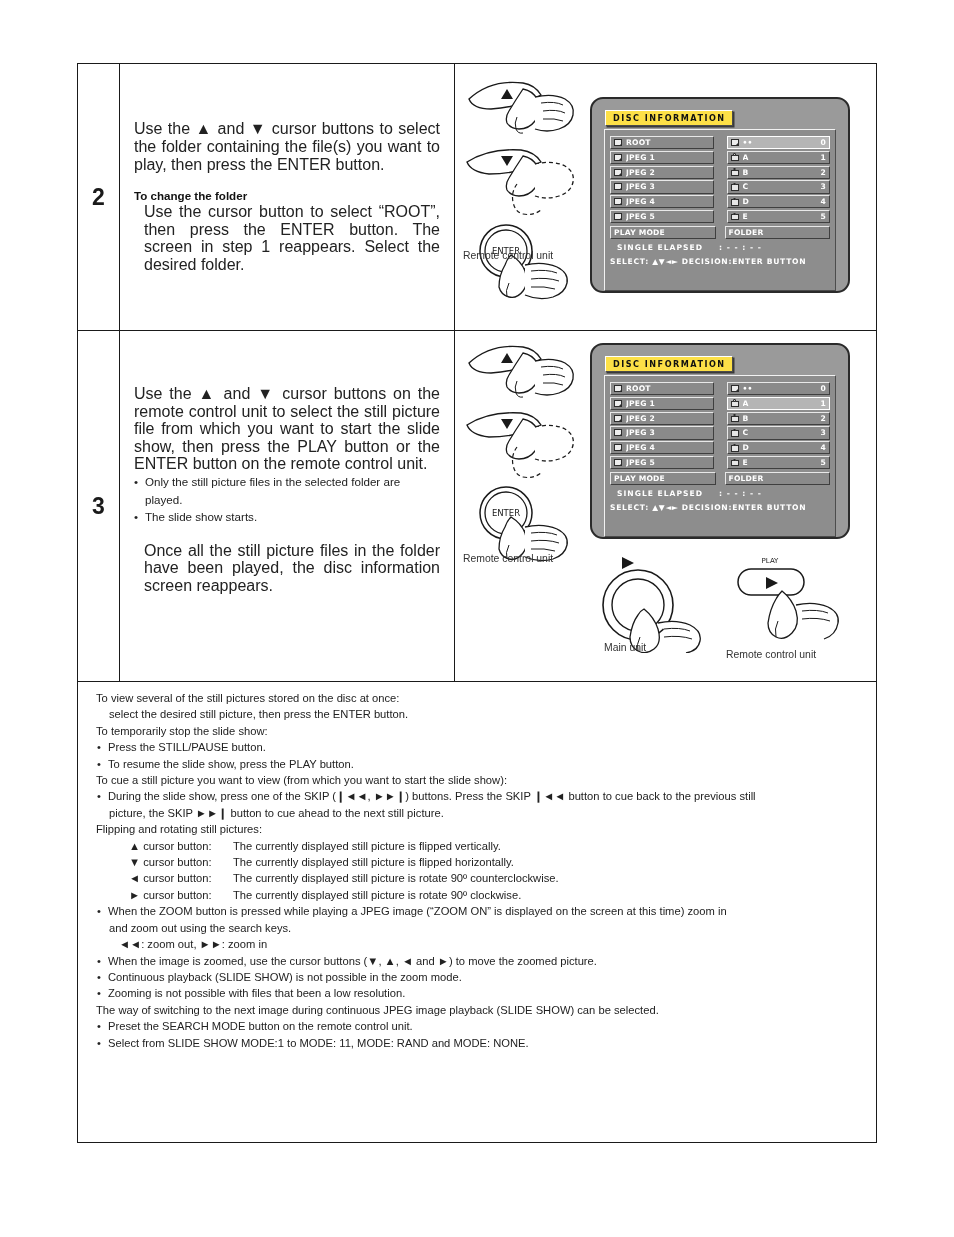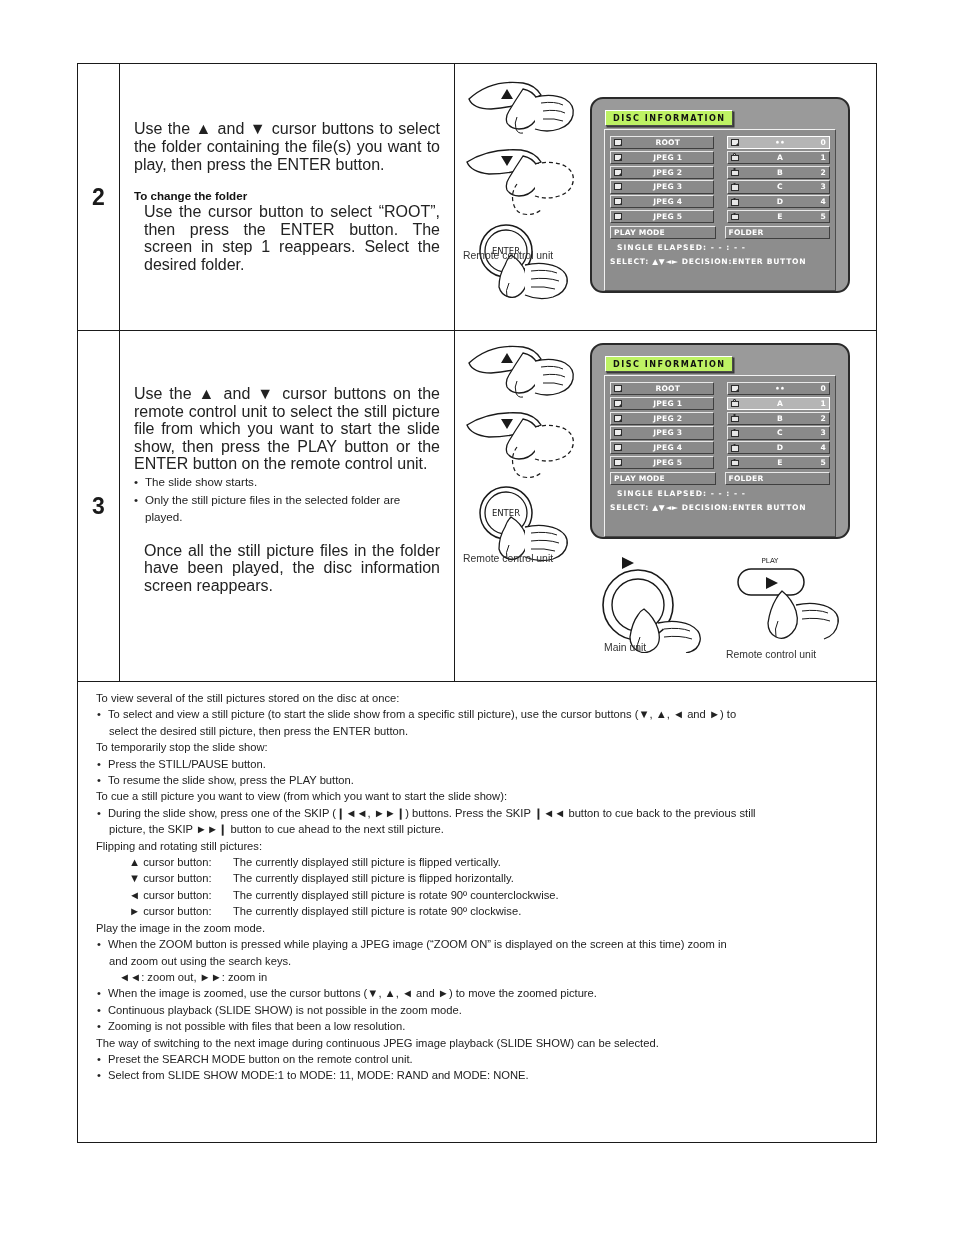--- a/index.html
+++ b/index.html
@@ -116,21 +116,21 @@
     height: 196px;
     background: #9a9a9a;
     border: 2px solid #2a2a2a;
     border-radius: 13px;
     box-sizing: border-box;
     padding: 7px 8px 5px 8px;
     font-family: "DejaVu Sans", sans-serif;
   }
   .osd-title {
     display: inline-block;
-    background: #bef264;
+    background: #fde047;
     border: 1.4px solid #ffffff;
     border-right-color: #4a4a4a;
     border-bottom-color: #4a4a4a;
     color: #111;
     font-size: 8.1px;
     font-weight: bold;
     letter-spacing: 1.5px;
     padding: 2px 6px 2px 7px;
     margin: 3px 0 0 5px;
     box-shadow: 1.5px 1.5px 0 #3a3a3a;
@@ -142,21 +142,20 @@
     border-left: 1.5px solid #f2f2f2;
     border-right: 1.5px solid #4c4c4c;
     border-bottom: 1.5px solid #4c4c4c;
     padding: 6px 5px 4px 5px;
     box-sizing: border-box;
     height: 162px;
   }
   .osd-cols {
     display: flex;
     gap: 13px;
-    text-align: center;
   }
   .osd-col { flex: 1 1 50%; }
   .osd-row {
     height: 13.2px;
     background: #8a8a8a;
     border-top: 1.2px solid #e8e8e8;
     border-left: 1.2px solid #e8e8e8;
     border-right: 1.2px solid #3f3f3f;
     border-bottom: 1.2px solid #3f3f3f;
     margin-bottom: 1.6px;
@@ -232,20 +231,21 @@
   }
   .osd-playrow .osd-row { margin-bottom: 0; }
   .osd-elapsed {
     color: #ffffff;
     font-size: 7.6px;
     font-weight: bold;
     letter-spacing: 1px;
     margin-top: 4px;
     padding-left: 7px;
     display: flex;
+    gap: 16px;
   }
   .osd-select {
     color: #ffffff;
     font-size: 7.6px;
     font-weight: bold;
     letter-spacing: 0.7px;
     margin-top: 5px;
   }
 
   
@@ -411,22 +411,22 @@
       </div>
     </div>
   </div>
 
   <div class="step-row r3">
     <div class="step-num">3</div>
 
     <div class="step-text">
       <p class="para">Use the ▲ and ▼ cursor buttons on the remote control unit to select the still picture file from which you want to start the slide show, then press the PLAY button or the ENTER button on the remote control unit.</p>
       <ul class="bullets">
+        <li>Only the still picture files in the selected folder are played.</li>
         <li>The slide show starts.</li>
-        <li>Only the still picture files in the selected folder are played.</li>
       </ul>
       <p class="para indent" style="margin-top:16px">Once all the still picture files in the folder have been played, the disc information screen reappears.</p>
     </div>
 
     <div class="illus">
 
       <svg class="art" style="left:6px; top:10px;" width="120" height="75" viewBox="0 0 120 75">
         <path d="M8,22 Q30,2 62,6 Q74,8 80,18 Q60,30 30,32 Q12,32 8,22 Z" fill="#fff" stroke="#1a1a1a" stroke-width="1.4"></path>
         <polygon points="40,22 46,12 52,22" fill="#1a1a1a"></polygon>
         <path d="M62,12 Q72,14 76,22 Q80,34 74,44 Q68,52 58,52 Q50,52 46,46 Q44,40 48,34 Q54,24 62,12 Z" fill="#fff" stroke="#1a1a1a" stroke-width="1.3"></path>
@@ -560,21 +560,20 @@
         <path d="M82,60 Q98,58 108,62" fill="none" stroke="#1a1a1a" stroke-width="1"></path>
         <path d="M82,68 Q98,66 110,70" fill="none" stroke="#1a1a1a" stroke-width="1"></path>
         <path d="M58,70 Q54,78 56,86" fill="none" stroke="#1a1a1a" stroke-width="1"></path>
       </svg>
       <div class="caption" style="left:271px; top:318px;">Remote control unit</div>
     </div>
   </div>
 
   <div class="notes">
     <p class="nline">To view several of the still pictures stored on the disc at once:</p>
-    <p class="nbul">To select and view a still picture (to start the slide show from a specific still picture), use the cursor buttons (▼, ▲, ◄ and ►) to</p>
     <p class="cont">select the desired still picture, then press the ENTER button.</p>
     <p class="nline">To temporarily stop the slide show:</p>
     <p class="nbul">Press the STILL/PAUSE button.</p>
     <p class="nbul">To resume the slide show, press the PLAY button.</p>
     <p class="nline">To cue a still picture you want to view (from which you want to start the slide show):</p>
     <p class="nbul">During the slide show, press one of the SKIP (❙◄◄, ►►❙) buttons. Press the SKIP ❙◄◄ button to cue back to the previous still</p>
     <p class="cont">picture, the SKIP ►►❙ button to cue ahead to the next still picture.</p>
     <p class="nline">Flipping and rotating still pictures:</p>
     <p class="nsub">
         <span class="k">▲ cursor button:</span>
@@ -585,21 +584,20 @@
         <span>The currently displayed still picture is flipped horizontally.</span>
       </p>
     <p class="nsub">
         <span class="k">◄ cursor button:</span>
         <span>The currently displayed still picture is rotate 90º counterclockwise.</span>
       </p>
     <p class="nsub">
         <span class="k">► cursor button:</span>
         <span>The currently displayed still picture is rotate 90º clockwise.</span>
       </p>
-    <p class="nline">Play the image in the zoom mode.</p>
     <p class="nbul">When the ZOOM button is pressed while playing a JPEG image (“ZOOM ON” is displayed on the screen at this time) zoom in</p>
     <p class="cont">and zoom out using the search keys.</p>
     <p class="cont2">◄◄: zoom out, ►►: zoom in</p>
     <p class="nbul">When the image is zoomed, use the cursor buttons (▼, ▲, ◄ and ►) to move the zoomed picture.</p>
     <p class="nbul">Continuous playback (SLIDE SHOW) is not possible in the zoom mode.</p>
     <p class="nbul">Zooming is not possible with files that been a low resolution.</p>
     <p class="nline">The way of switching to the next image during continuous JPEG image playback (SLIDE SHOW) can be selected.</p>
     <p class="nbul">Preset the SEARCH MODE button on the remote control unit.</p>
     <p class="nbul">Select from SLIDE SHOW MODE:1 to MODE: 11, MODE: RAND and MODE: NONE.</p>
   </div>

